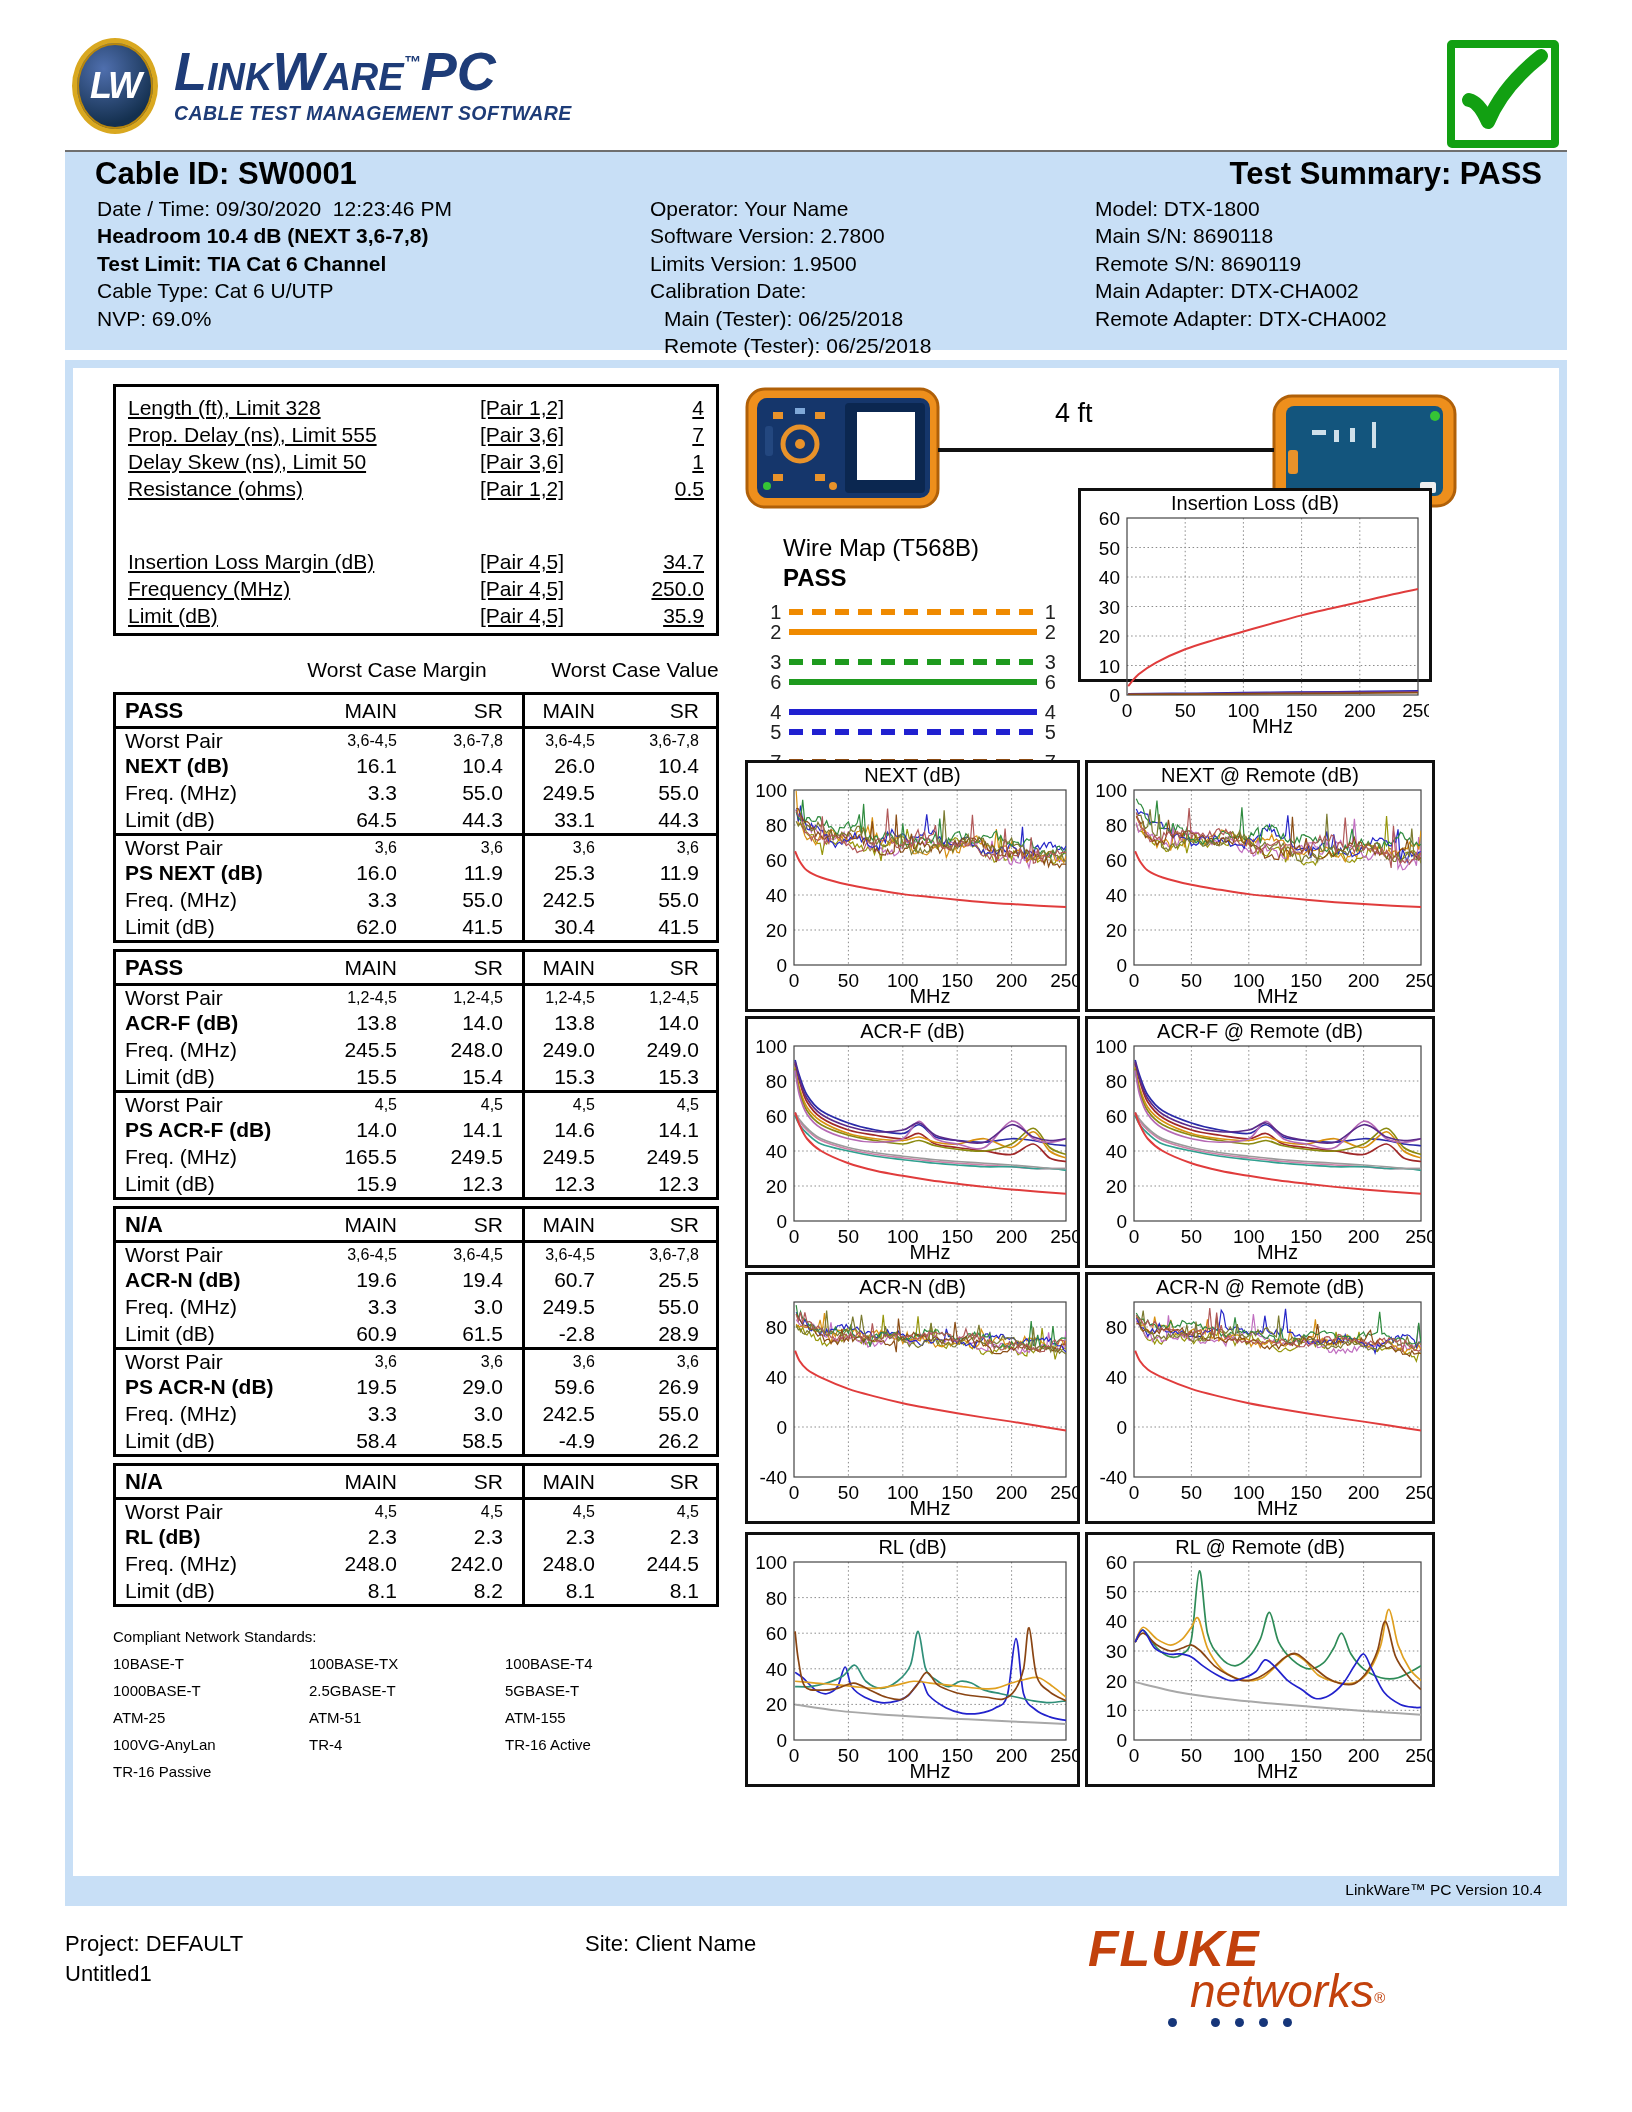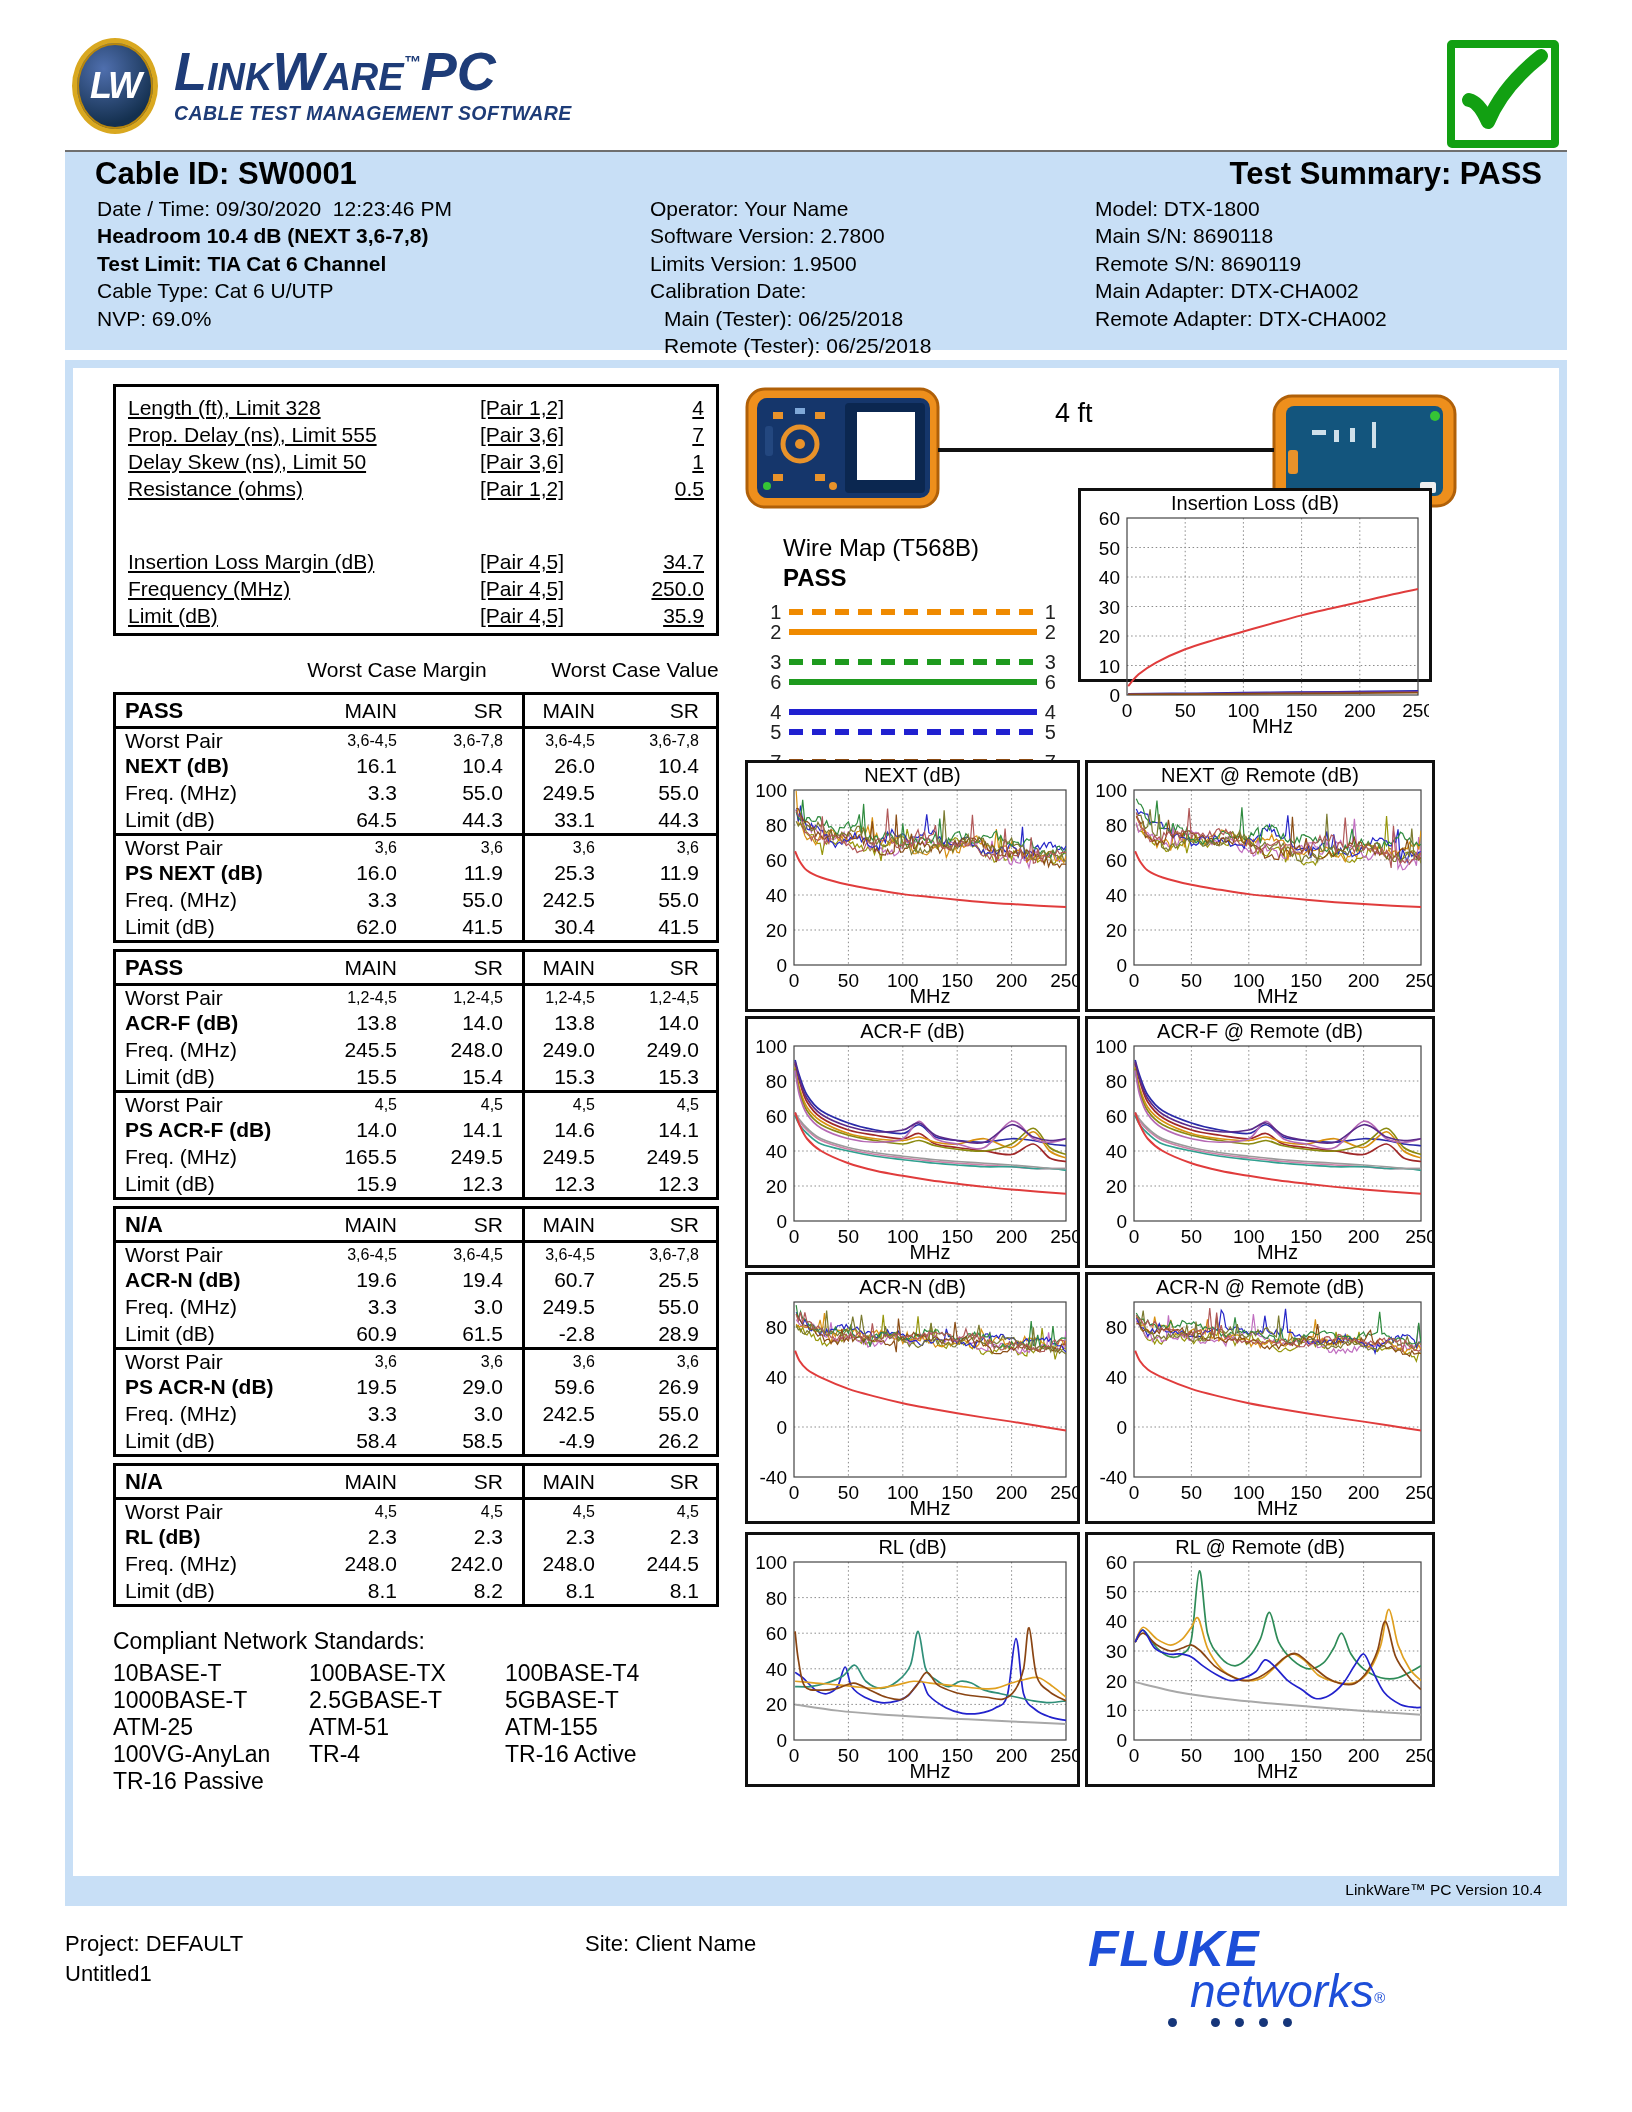--- a/index.html
+++ b/index.html
@@ -63,21 +63,21 @@
   .c-v2{width:104px;text-align:right;font-size:21px;}
   .thead{height:31px;border-bottom:3px solid #000;}
   .thead .c-label{font-weight:bold;font-size:22px;}
   .tr-pair{height:23px;}
   .tr-pair .c-m1,.tr-pair .c-m2,.tr-pair .c-v1,.tr-pair .c-v2{font-size:16px;}
   .tr-std{height:27px;}
   .bold{font-weight:bold;}
   .sect + .sect{border-top:3px solid #000;}
 
   
-  .stds{left:113px;top:1628px;font-size:23px;}
+  .stds{left:113px;top:1628px;font-size:15px;}
   .std-title{margin-bottom:5px;}
   .std-cols{display:flex;}
   .std-col{width:196px;line-height:27px;}
   .std-col.c3{width:220px;}
 
   
   .dev-main{left:745px;top:386px;}
   .dev-remote{left:1272px;top:392px;}
   .cable{left:938px;top:448px;width:336px;height:4px;background:#111;}
   .cable-len{left:1055px;top:398px;font-size:27px;}
@@ -102,21 +102,21 @@
   .c-acrf-r{left:1085px;top:1016px;width:350px;height:252px;}
   .c-acrn-m{left:745px;top:1272px;width:335px;height:252px;}
   .c-acrn-r{left:1085px;top:1272px;width:350px;height:252px;}
   .c-rl-m{left:745px;top:1532px;width:335px;height:255px;}
   .c-rl-r{left:1085px;top:1532px;width:350px;height:255px;}
 
   
   .proj{left:65px;top:1931px;font-size:22px;}
   .untitled{left:65px;top:1961px;font-size:22px;}
   .site{left:585px;top:1931px;font-size:22px;}
-  .fluke{left:1088px;top:1920px;color:#1d4ed8;}
+  .fluke{left:1088px;top:1920px;color:#c2410c;}
   .fluke-top{font-size:50px;font-weight:bold;font-style:italic;letter-spacing:1px;}
   .fluke-bot{font-size:46px;font-style:italic;margin-left:102px;margin-top:-14px;}
   .fluke-reg{font-size:15px;vertical-align:4px;}
   .fluke-dots{margin-left:80px;margin-top:0px;display:flex;align-items:center;}
   .fdot{width:9px;height:9px;border-radius:50%;background:#16367a;margin-right:15px;}
   .fdot.first{margin-right:34px;}
 </style>
 </head>
 <body>
 

